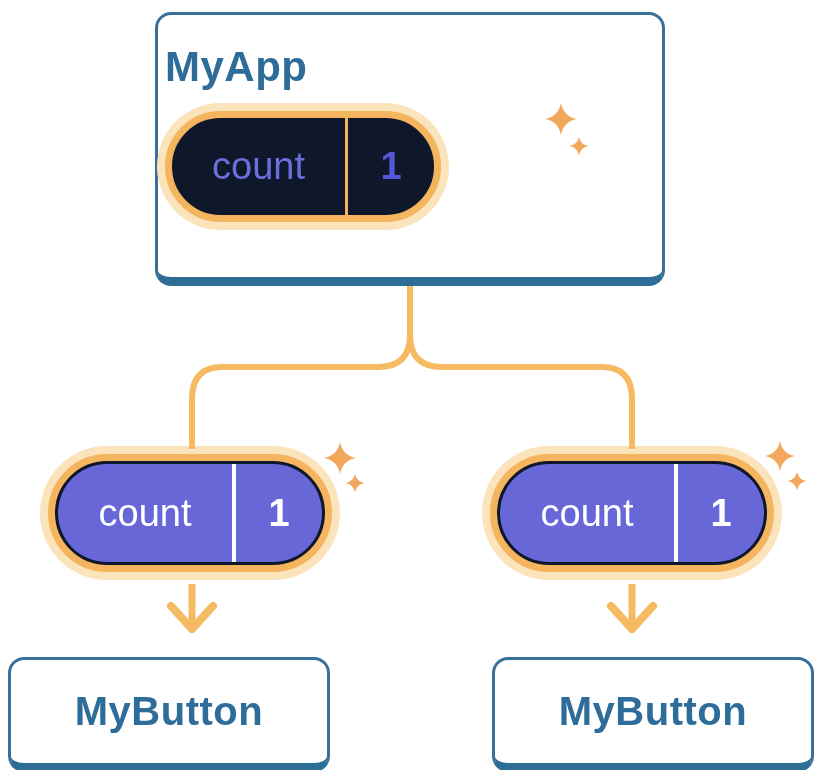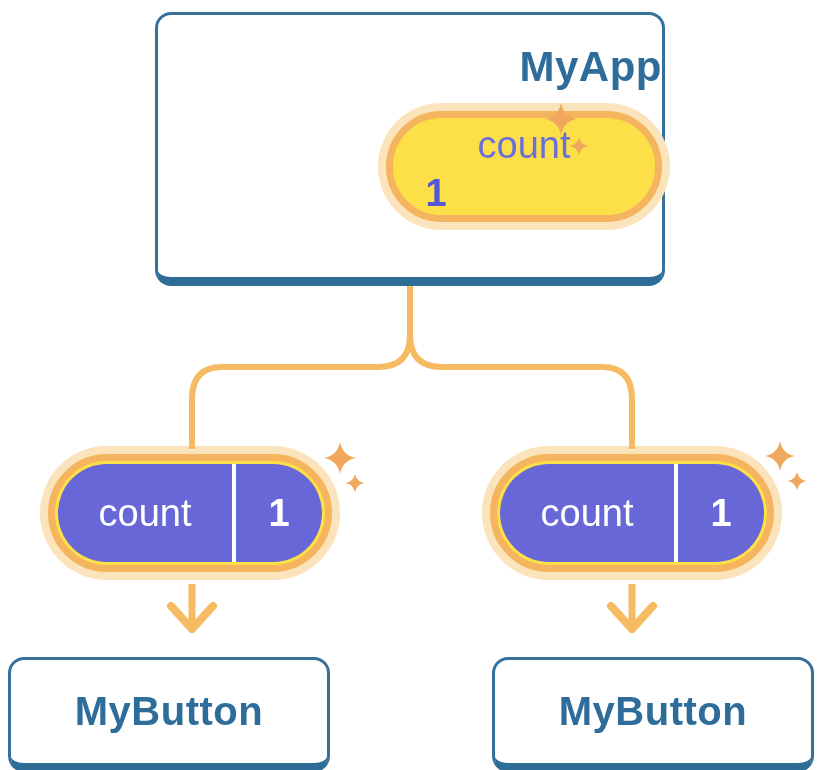--- a/index.html
+++ b/index.html
@@ -67,21 +67,21 @@
     color: var(--card-text);
     font-size: 42px;
     font-weight: 600;
     letter-spacing: 0.5px;
   }
   .app-card {
     left: 155px; top: 12px;
     width: 510px; height: 274px;
     display: flex;
     flex-direction: column;
-    align-items: flex-end;
+    align-items: flex-start;
     padding-top: 28px;
     padding-left: 7px;
   }
   .app-card .card-title { margin-bottom: 20px; }
 
   .button-card {
     width: 322px; height: 115px;
     top: 657px;
     display: flex;
     align-items: center;
@@ -89,26 +89,25 @@
   }
   .button-card.left  { left: 8px; }
   .button-card.right { left: 492px; }
   .button-card .card-title { font-size: 40px; }
 
   
   .pill {
     border: 7px solid var(--pill-ring);
     border-radius: 999px;
     box-shadow: 0 0 0 8px var(--pill-halo);
-    background: #fde047;
+    background: #0f172a;
     display: flex;
     align-items: stretch;
     overflow: hidden;
     z-index: 3;
-    flex-direction: column;
   }
   .pill-label {
     flex: 1;
     display: flex;
     align-items: center;
     justify-content: center;
     font-size: 38px;
   }
   .pill-value {
     width: 86px;

